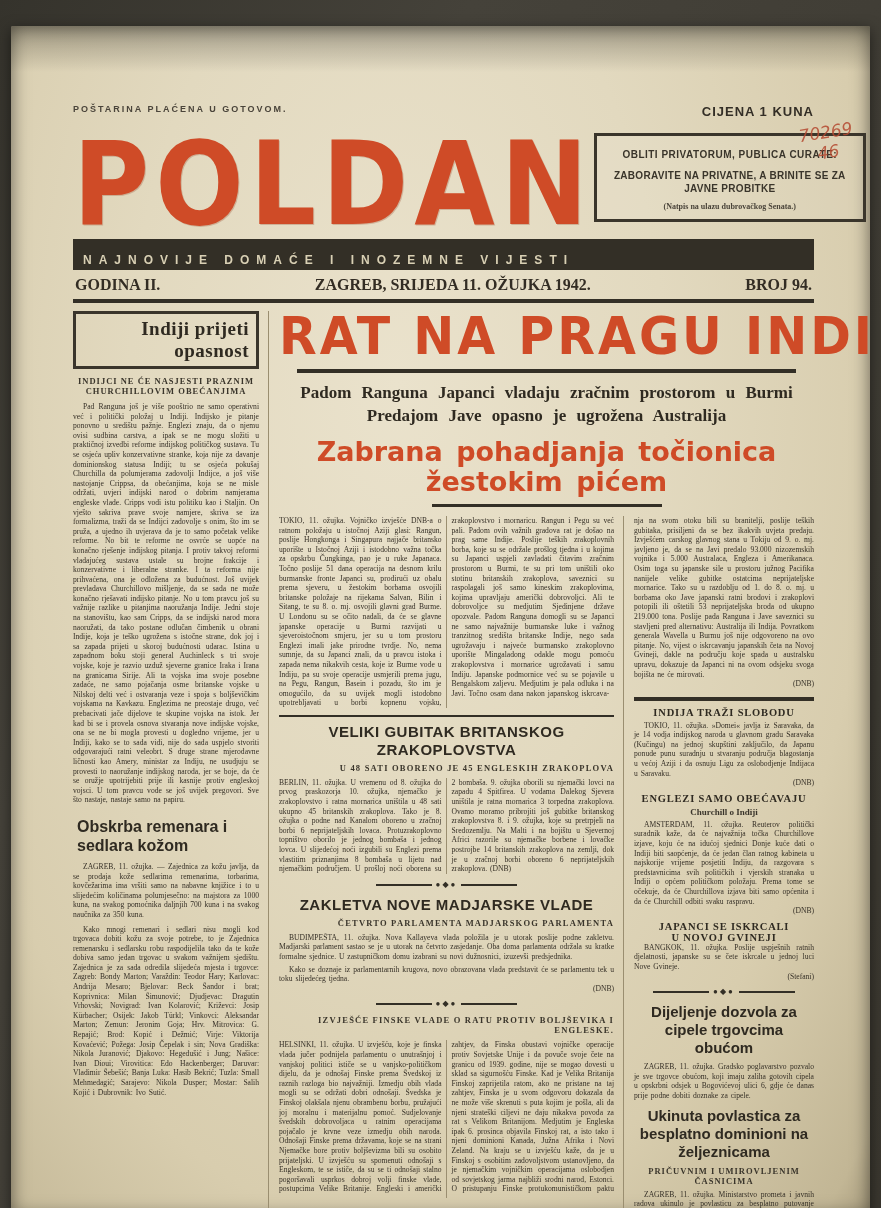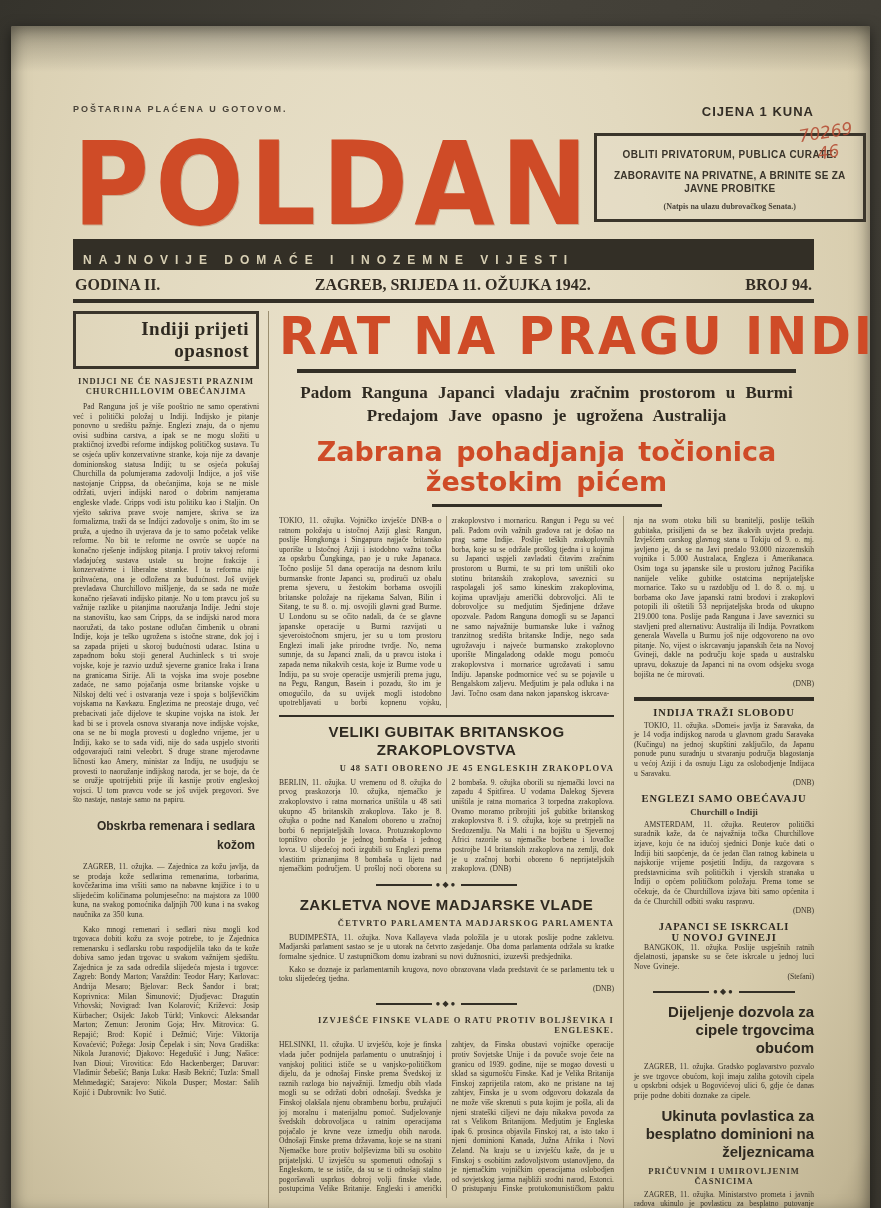--- a/index.html
+++ b/index.html
@@ -70,21 +70,21 @@
     text-align:center;font-weight:bold;font-size:8.5px;letter-spacing:1px;
     margin:7px 0 6px 0;color:#3a352b;
   }
   .bodytext{
     font-size:7.6px;line-height:9.6px;text-align:justify;color:#352f26;
     word-spacing:1px;
   }
   .clip1{max-height:442px;overflow:hidden;}
   .clip2{max-height:318px;overflow:hidden;}
   .left-h2{
-    text-align:right;font-weight:bold;font-size:12px;line-height:19px;
+    text-align:left;font-weight:bold;font-size:16px;line-height:19px;
     margin:12px 4px 7px 4px;color:#2f2a21;font-family:"Liberation Sans",sans-serif;
   }
   .indent{text-indent:10px;}
   
   .hl-red{
     font-family:"DejaVu Sans",sans-serif;font-weight:bold;color:#cf4b27;
     font-size:49px;line-height:52px;letter-spacing:3px;text-align:center;
     transform:scaleY(1.05);white-space:nowrap;
   }
   .hl-rule{height:4px;background:#332f26;margin:6px 18px 8px 18px;}
@@ -120,21 +120,21 @@
   .clip-fin{max-height:158px;overflow:hidden;}
   .orn{display:flex;align-items:center;justify-content:center;margin:7px 0;color:#332f26;}
   .orn::before,.orn::after{content:"";width:56px;height:2px;background:#332f26;margin:0 4px;}
   .orn span{font-size:8px;letter-spacing:2px;line-height:8px;}
   .r-h{
     text-align:center;font-weight:bold;font-size:10.5px;letter-spacing:.8px;
     color:#2f2a21;margin:5px 0 3px 0;
   }
   .r-subtitle{text-align:center;font-weight:bold;font-size:9px;margin-bottom:3px;color:#3a352b;}
   .r-h2{
-    text-align:right;font-weight:bold;font-size:15px;line-height:18px;
+    text-align:center;font-weight:bold;font-size:15px;line-height:18px;
     margin:6px 0 5px 0;color:#2f2a21;font-family:"Liberation Sans",sans-serif;
   }
   .dnb{text-align:right;}
 </style>
 </head>
 <body>
 
 <div class="paper">
 
   <div class="handwriting">

